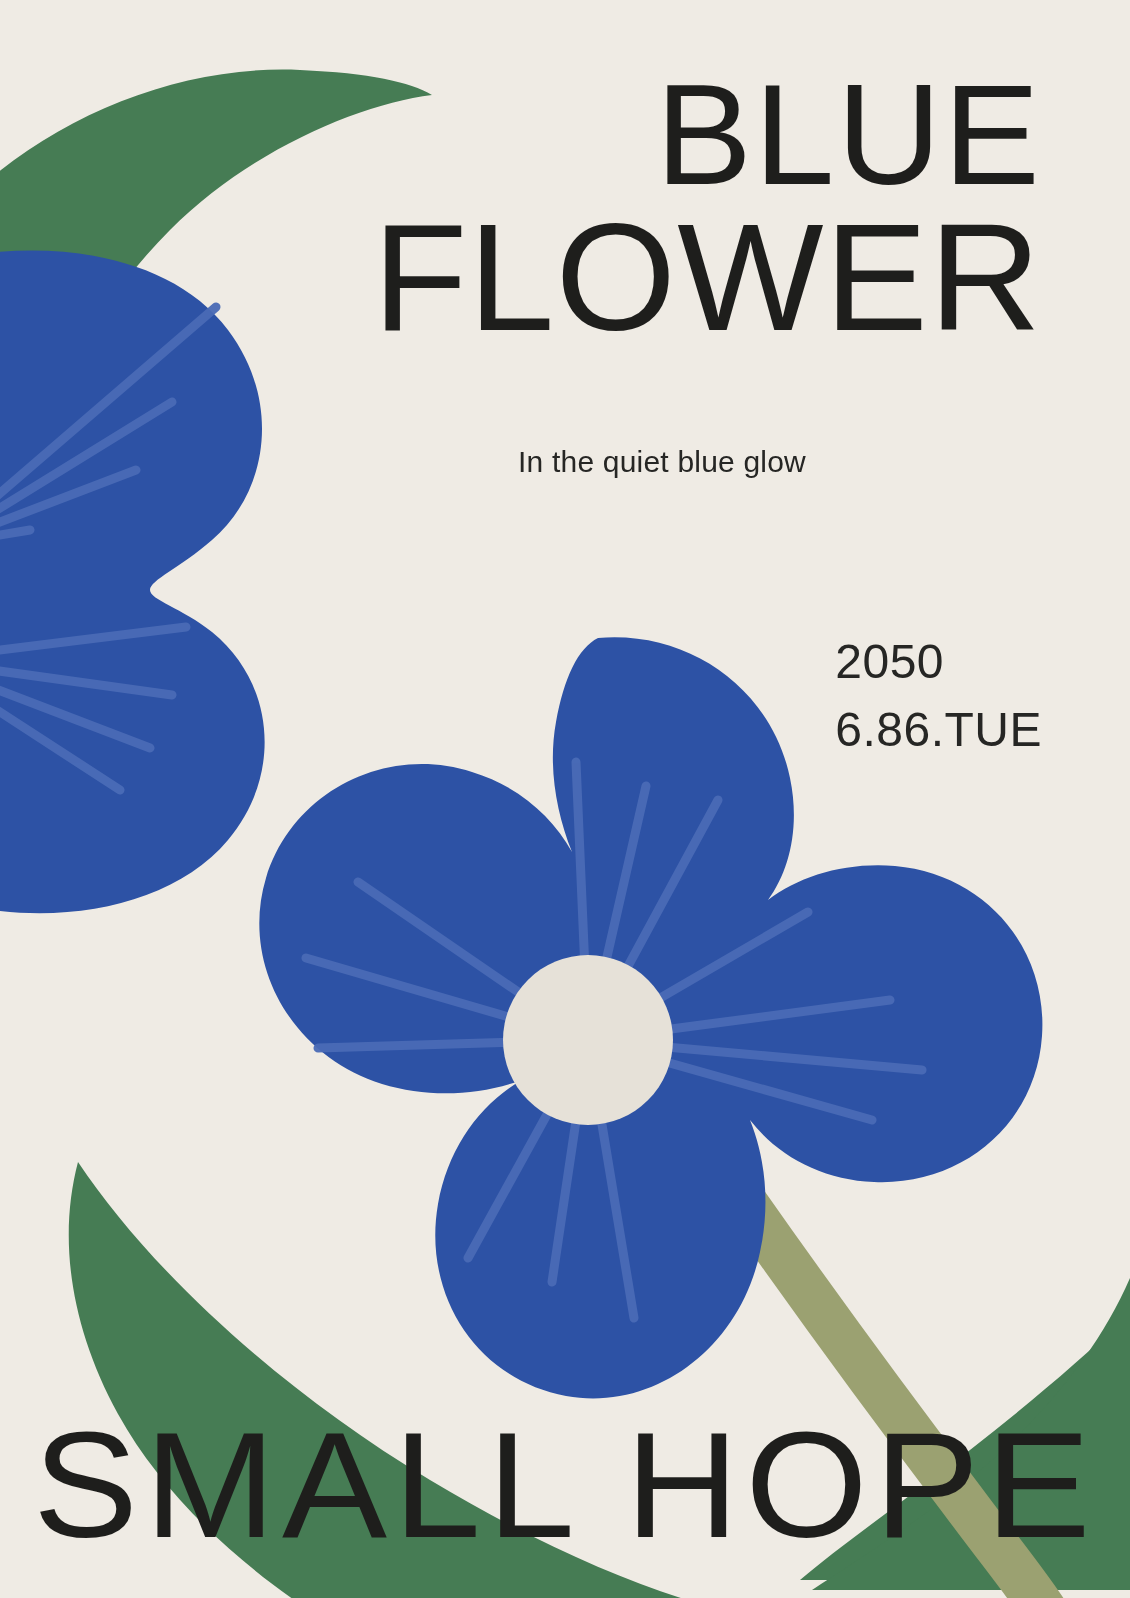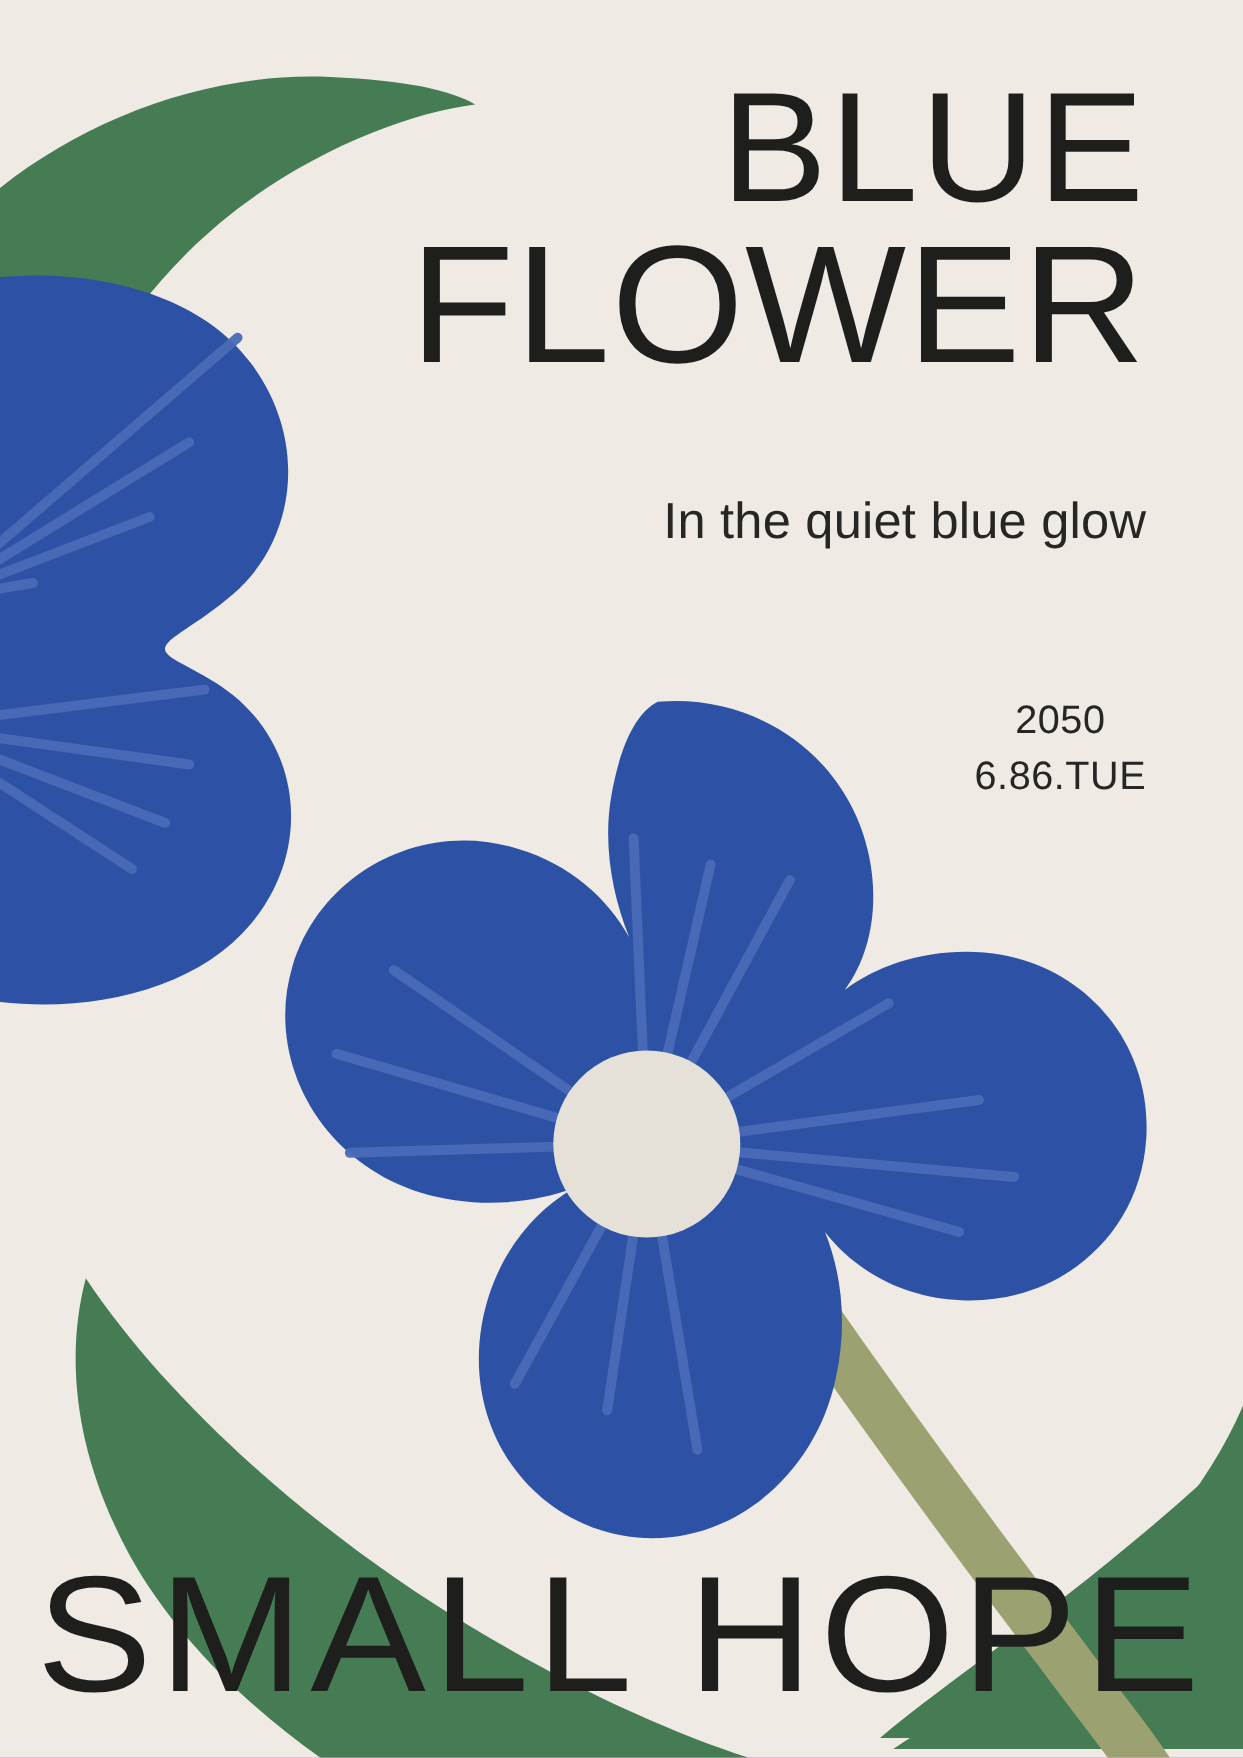--- a/index.html
+++ b/index.html
@@ -54,38 +54,38 @@
     font-size: 152px;
     letter-spacing: 1px;
   }
 
   
   .subtitle {
     position: absolute;
     right: 88px;
     top: 440px;
     width: 760px;
-    text-align: right;
+    text-align: center;
     color: #262624;
     font-weight: 300;
-    font-size: 46px;
+    font-size: 30px;
     line-height: 1.45;
     letter-spacing: 0.2px;
   }
   .subtitle span { display: block; }
 
   
   .dates {
     position: absolute;
     right: 88px;
     top: 628px;
-    text-align: center;
+    text-align: left;
     color: #262624;
     font-weight: 300;
-    font-size: 36px;
+    font-size: 48px;
     line-height: 1.42;
     letter-spacing: 0.5px;
   }
   .dates span { display: block; white-space: nowrap; }
 
   
   .wordmark {
     position: absolute;
     left: 0;
     right: 0;

